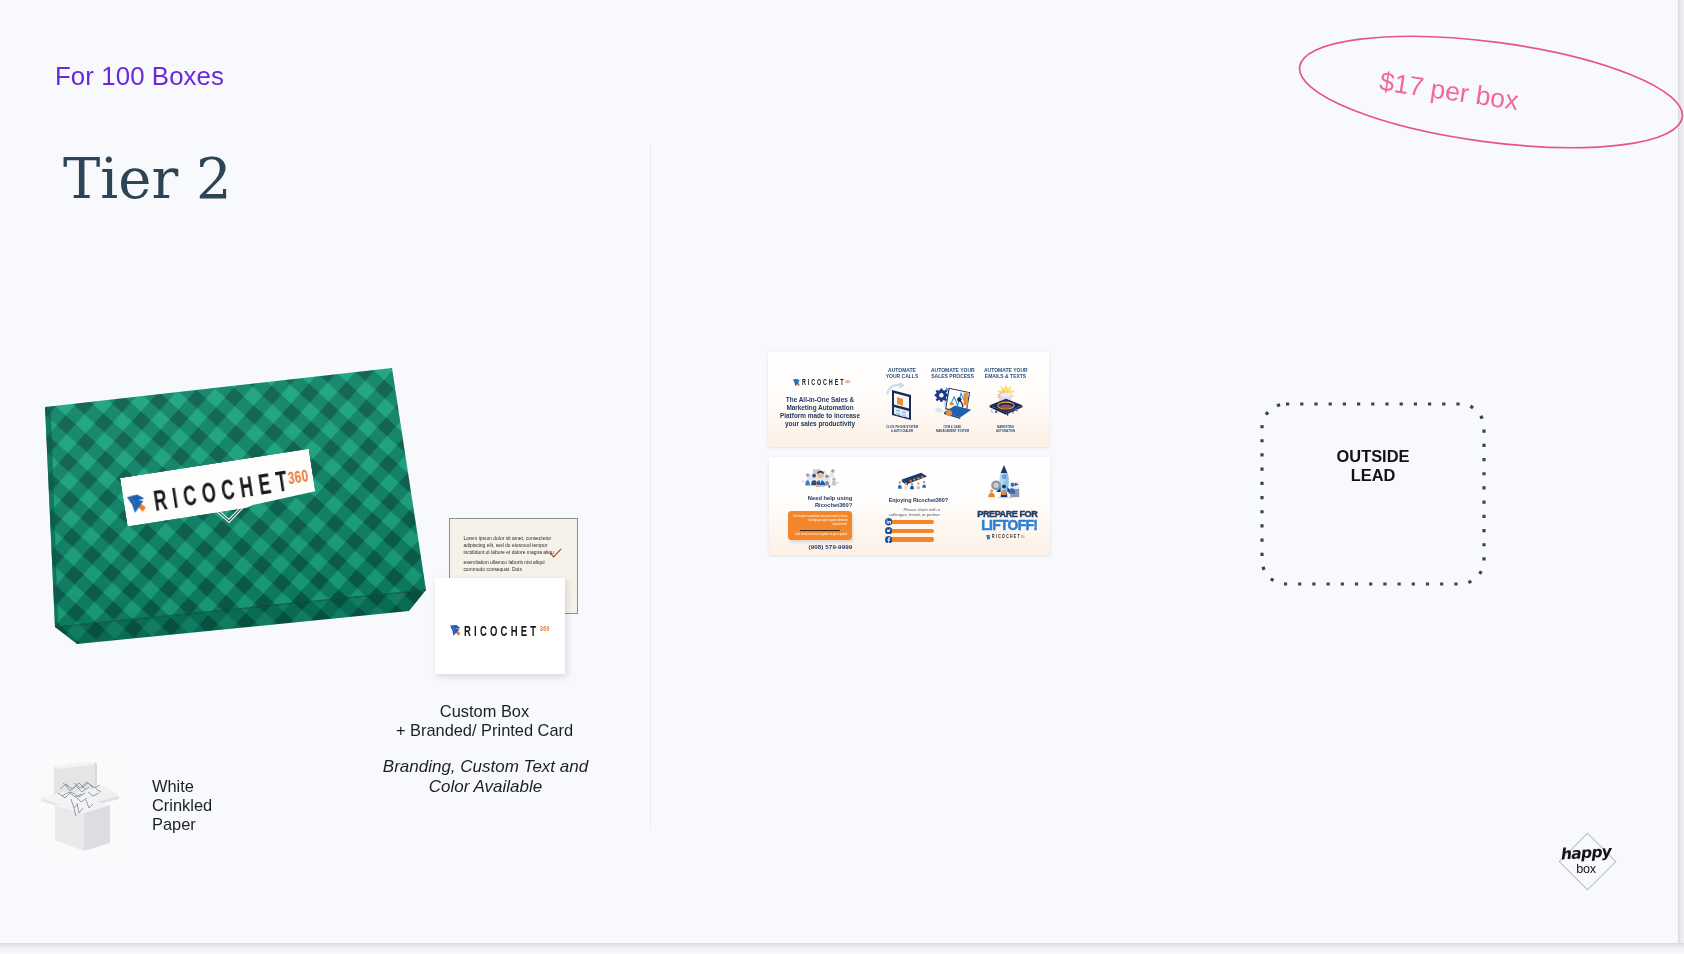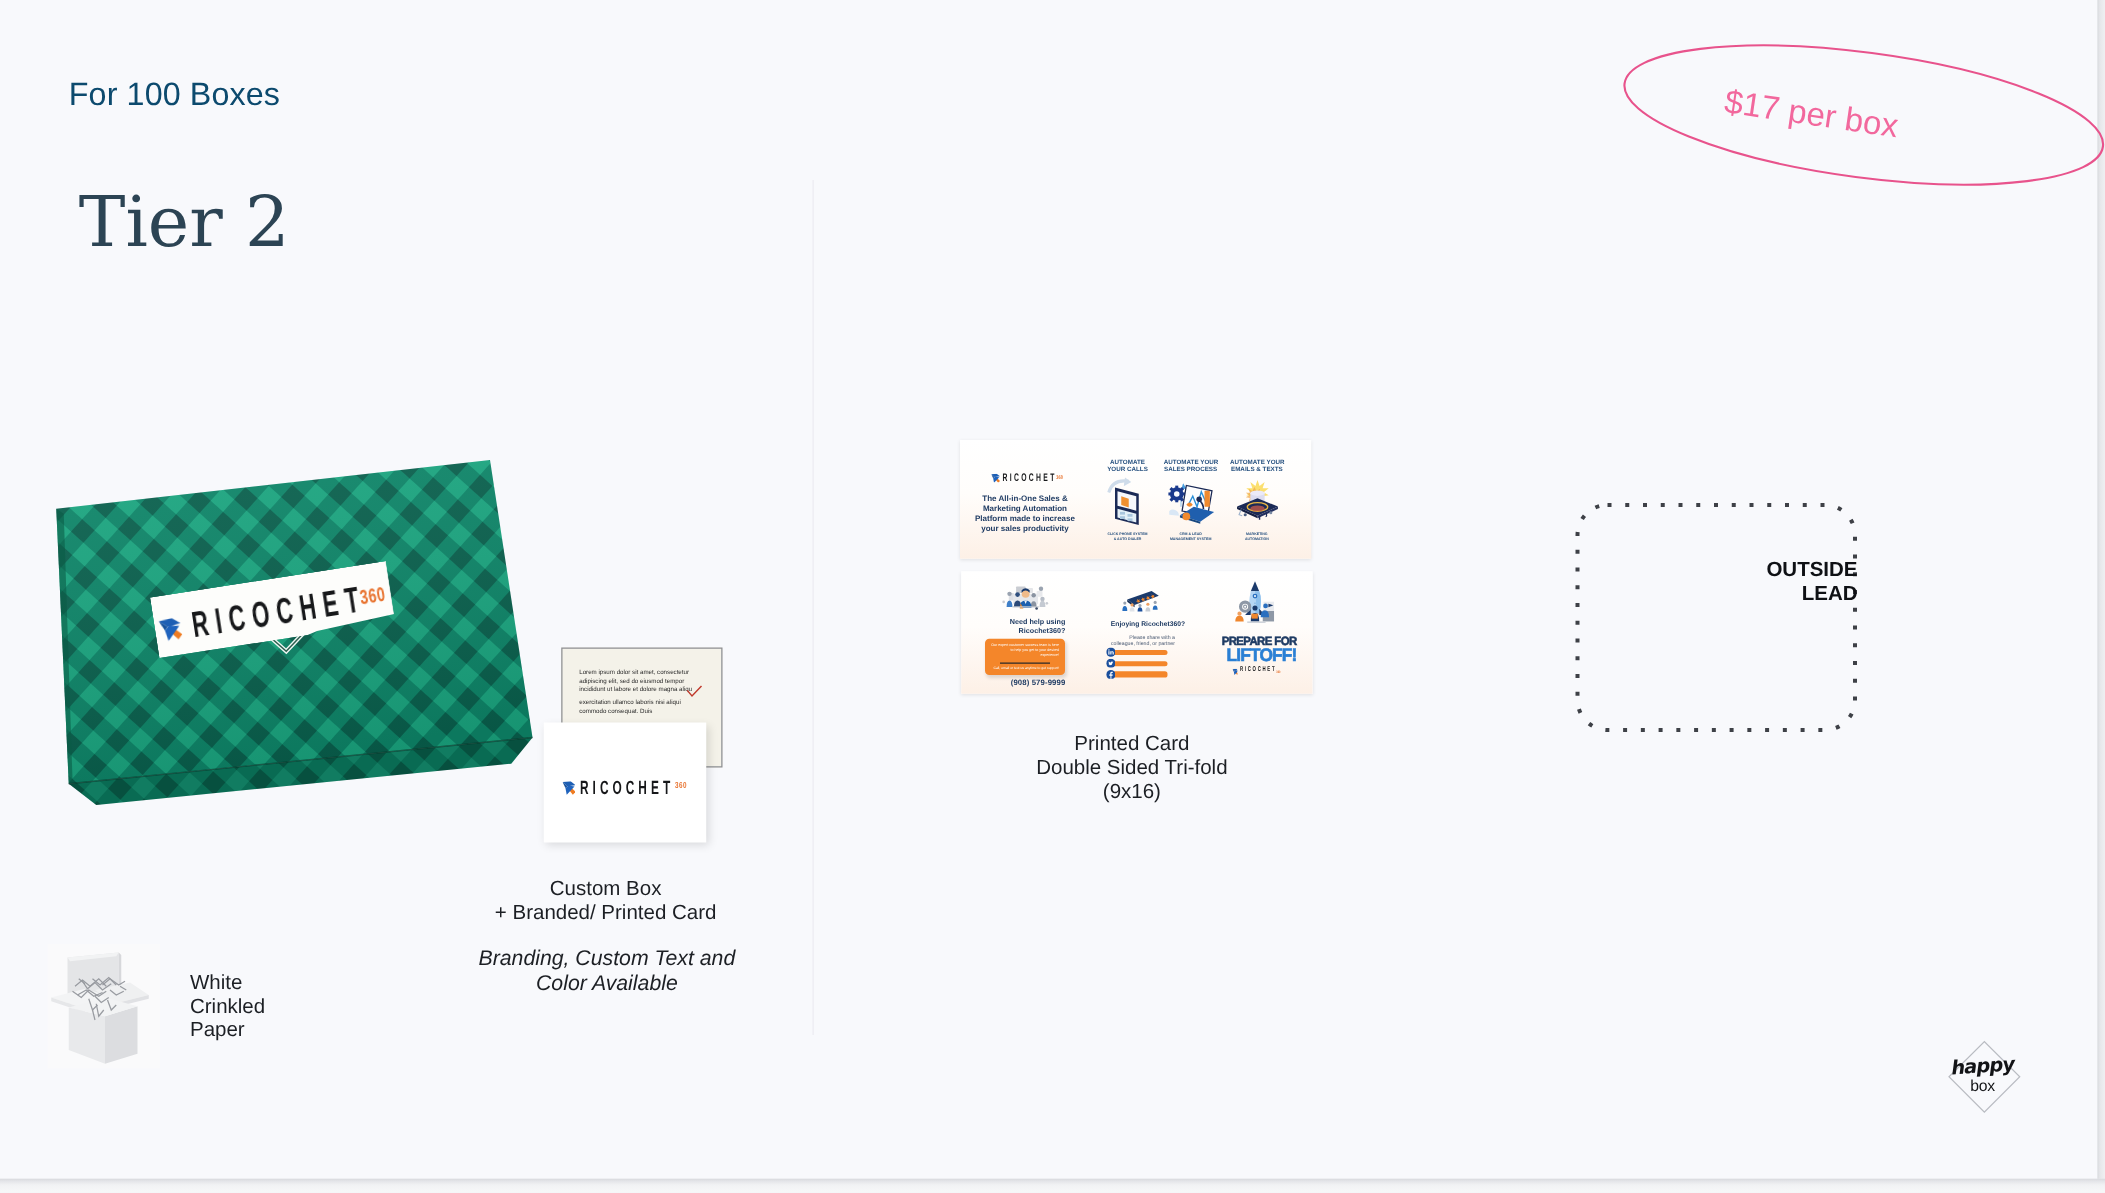--- a/index.html
+++ b/index.html
@@ -2,21 +2,21 @@
 <html><head>
 <meta charset="utf-8">
 <title>Tier 2</title>
 <style>
   html,body{margin:0;padding:0;}
   body{width:1684px;height:954px;overflow:hidden;background:#edeef1;font-family:"Liberation Sans",sans-serif;-webkit-font-smoothing:antialiased;}
   #slide{position:absolute;left:0;top:0;width:1678px;height:943px;background:#f8f9fc;overflow:hidden;}
   .rightgap{position:absolute;left:1678px;top:0;width:6px;height:943px;background:linear-gradient(90deg,#d8dade 0px,#e6e7ea 2px,#eff0f2 6px);}
   .botgap{position:absolute;left:0;top:943px;width:1684px;height:11px;background:linear-gradient(180deg,#d8dade 0px,#e4e5e9 2px,#f1f2f4 5px,#f7f8f9 11px);}
 
-  .eyebrow{position:absolute;left:55px;top:62px;font-size:25.8px;color:#0c4a6e;letter-spacing:.1px;}
+  .eyebrow{position:absolute;left:55px;top:62px;font-size:25.8px;color:#6d28d9;letter-spacing:.1px;}
   .tier{position:absolute;left:63px;top:146px;font-family:"DejaVu Serif",serif;font-size:56px;color:#2c4454;}
   .vline{position:absolute;left:650px;top:144px;width:1px;height:684px;background:#ebecf1;}
 
   
   .badge{position:absolute;left:1291px;top:26.5px;width:400px;height:130px;}
   .badge svg{display:block;}
   .badgetxt{position:absolute;left:1382px;top:66px;font-size:26.5px;color:#f2689d;transform:rotate(8.3deg);transform-origin:left top;white-space:nowrap;}
 
   
   .cap{position:absolute;text-align:center;color:#1c1f24;font-size:16.4px;line-height:19.2px;}
@@ -89,21 +89,21 @@
   .pb-lift1{font-family:"Liberation Sans",sans-serif;font-weight:bold;font-size:9.6px;color:#1f3b63;letter-spacing:-0.5px;transform:scaleX(.95);line-height:8.5px;margin-top:4px;-webkit-text-stroke:0.45px #1f3b63;}
   .pb-lift2{font-family:"Liberation Sans",sans-serif;font-weight:bold;font-size:14.6px;color:#2a7fd4;letter-spacing:-0.7px;transform:scaleX(.95);line-height:12px;-webkit-text-stroke:0.5px #2a7fd4;}
   .pb-lifelogo{position:relative;height:7px;width:37px;margin:3.5px auto 0;display:block;}
   .pb-lifelogo>svg{position:absolute;left:0;top:1px;}
   .pb-ll-t{position:absolute;left:6px;top:0;font-family:"Liberation Sans",sans-serif;font-weight:bold;font-size:5.6px;letter-spacing:2.2px;color:#17181a;transform:scaleX(.62);transform-origin:left top;white-space:nowrap;line-height:5.6px;}
   .pb-ll-s{position:absolute;left:35px;top:1px;font-family:"Liberation Sans",sans-serif;font-weight:bold;font-size:2.8px;color:#e8722e;transform:scaleX(.72);transform-origin:left top;}
 
   
   .outbox{position:absolute;left:1260px;top:402px;width:226px;height:184px;}
   .outbox-svg{position:absolute;left:0;top:0;}
-  .out-t{position:absolute;left:0;top:45px;width:100%;text-align:right;font-size:16.4px;line-height:19.2px;font-weight:bold;color:#0f1115;}
+  .out-t{position:absolute;left:0;top:45px;width:100%;text-align:center;font-size:16.4px;line-height:19.2px;font-weight:bold;color:#0f1115;}
   .out-v{position:absolute;left:0;top:114.5px;width:100%;text-align:center;font-size:16.4px;line-height:19.2px;color:#14171c;}
 
   
   .crinkle{position:absolute;left:38px;top:755px;}
   
   .hb{position:absolute;left:1558px;top:832px;width:56px;height:57px;}
   .hb-d{position:absolute;left:8.5px;top:8.5px;width:39px;height:39px;border:1.1px solid #b9bcc2;transform:rotate(45deg);}
   .hb-t{position:absolute;left:3px;top:14px;width:50px;text-align:center;font-family:"DejaVu Sans",sans-serif;font-style:italic;font-weight:bold;font-size:15.5px;color:#121316;line-height:15.5px;transform:rotate(-3.5deg);letter-spacing:-0.7px;}
   .hb-b{position:absolute;left:3px;top:29.5px;width:50px;text-align:center;font-family:"Liberation Sans",sans-serif;font-size:12.6px;color:#121316;line-height:14px;letter-spacing:-0.3px;}
 </style>
@@ -390,25 +390,20 @@
           <path d="M0 6 L62 0 L100 30 L38 38 Z" fill="#1e5fb4"></path>
           <path d="M0 6 L38 38 L22 52 Z" fill="#17529c"></path>
           <path d="M22 52 L46 33 L92 41 L32 104 Z" fill="#1f63bd"></path>
         </svg>
         <span class="pb-ll-t">RICOCHET</span>
           <span class="pb-ll-s">360</span>
       </div>
     </div>
   </div>
 
-  <div class="cap cappc">
-    <div>Printed Card</div>
-    <div>Double Sided Tri-fold</div>
-    <div>(9x16)</div>
-  </div>
 
   <div class="outbox">
     <svg class="outbox-svg" width="226" height="184" viewBox="0 0 226 184">
       <rect x="2" y="2" width="222" height="180" rx="24" ry="24" fill="none" stroke="#3e4147" stroke-width="3.2" stroke-dasharray="3.2 11" stroke-linecap="butt"></rect>
     </svg>
     <div class="out-t">
       <div>OUTSIDE</div>
       <div>LEAD</div>
     </div>
   </div>

